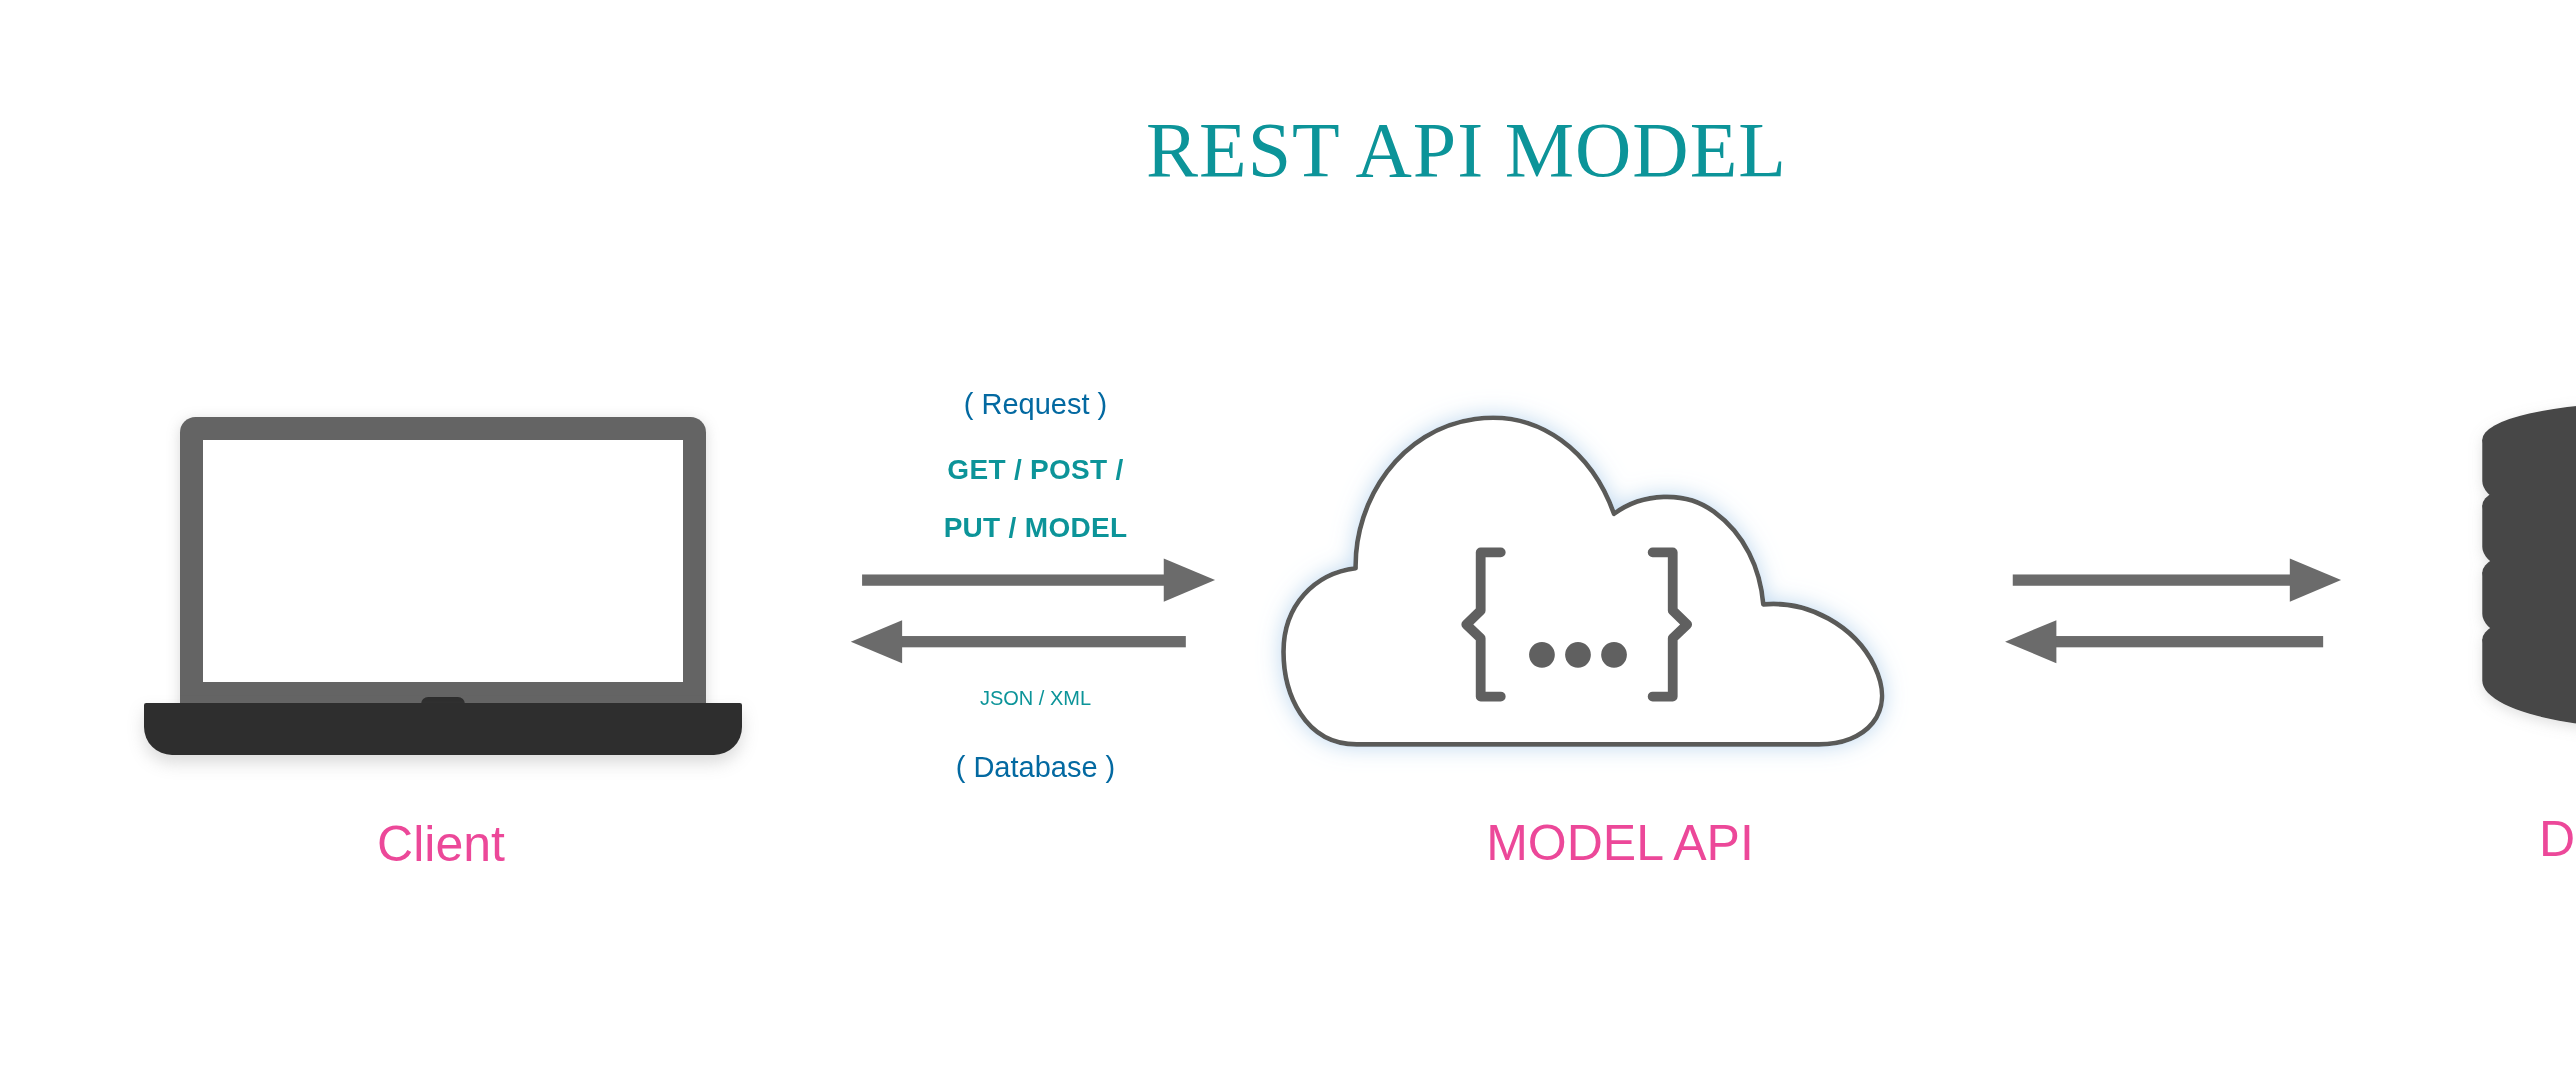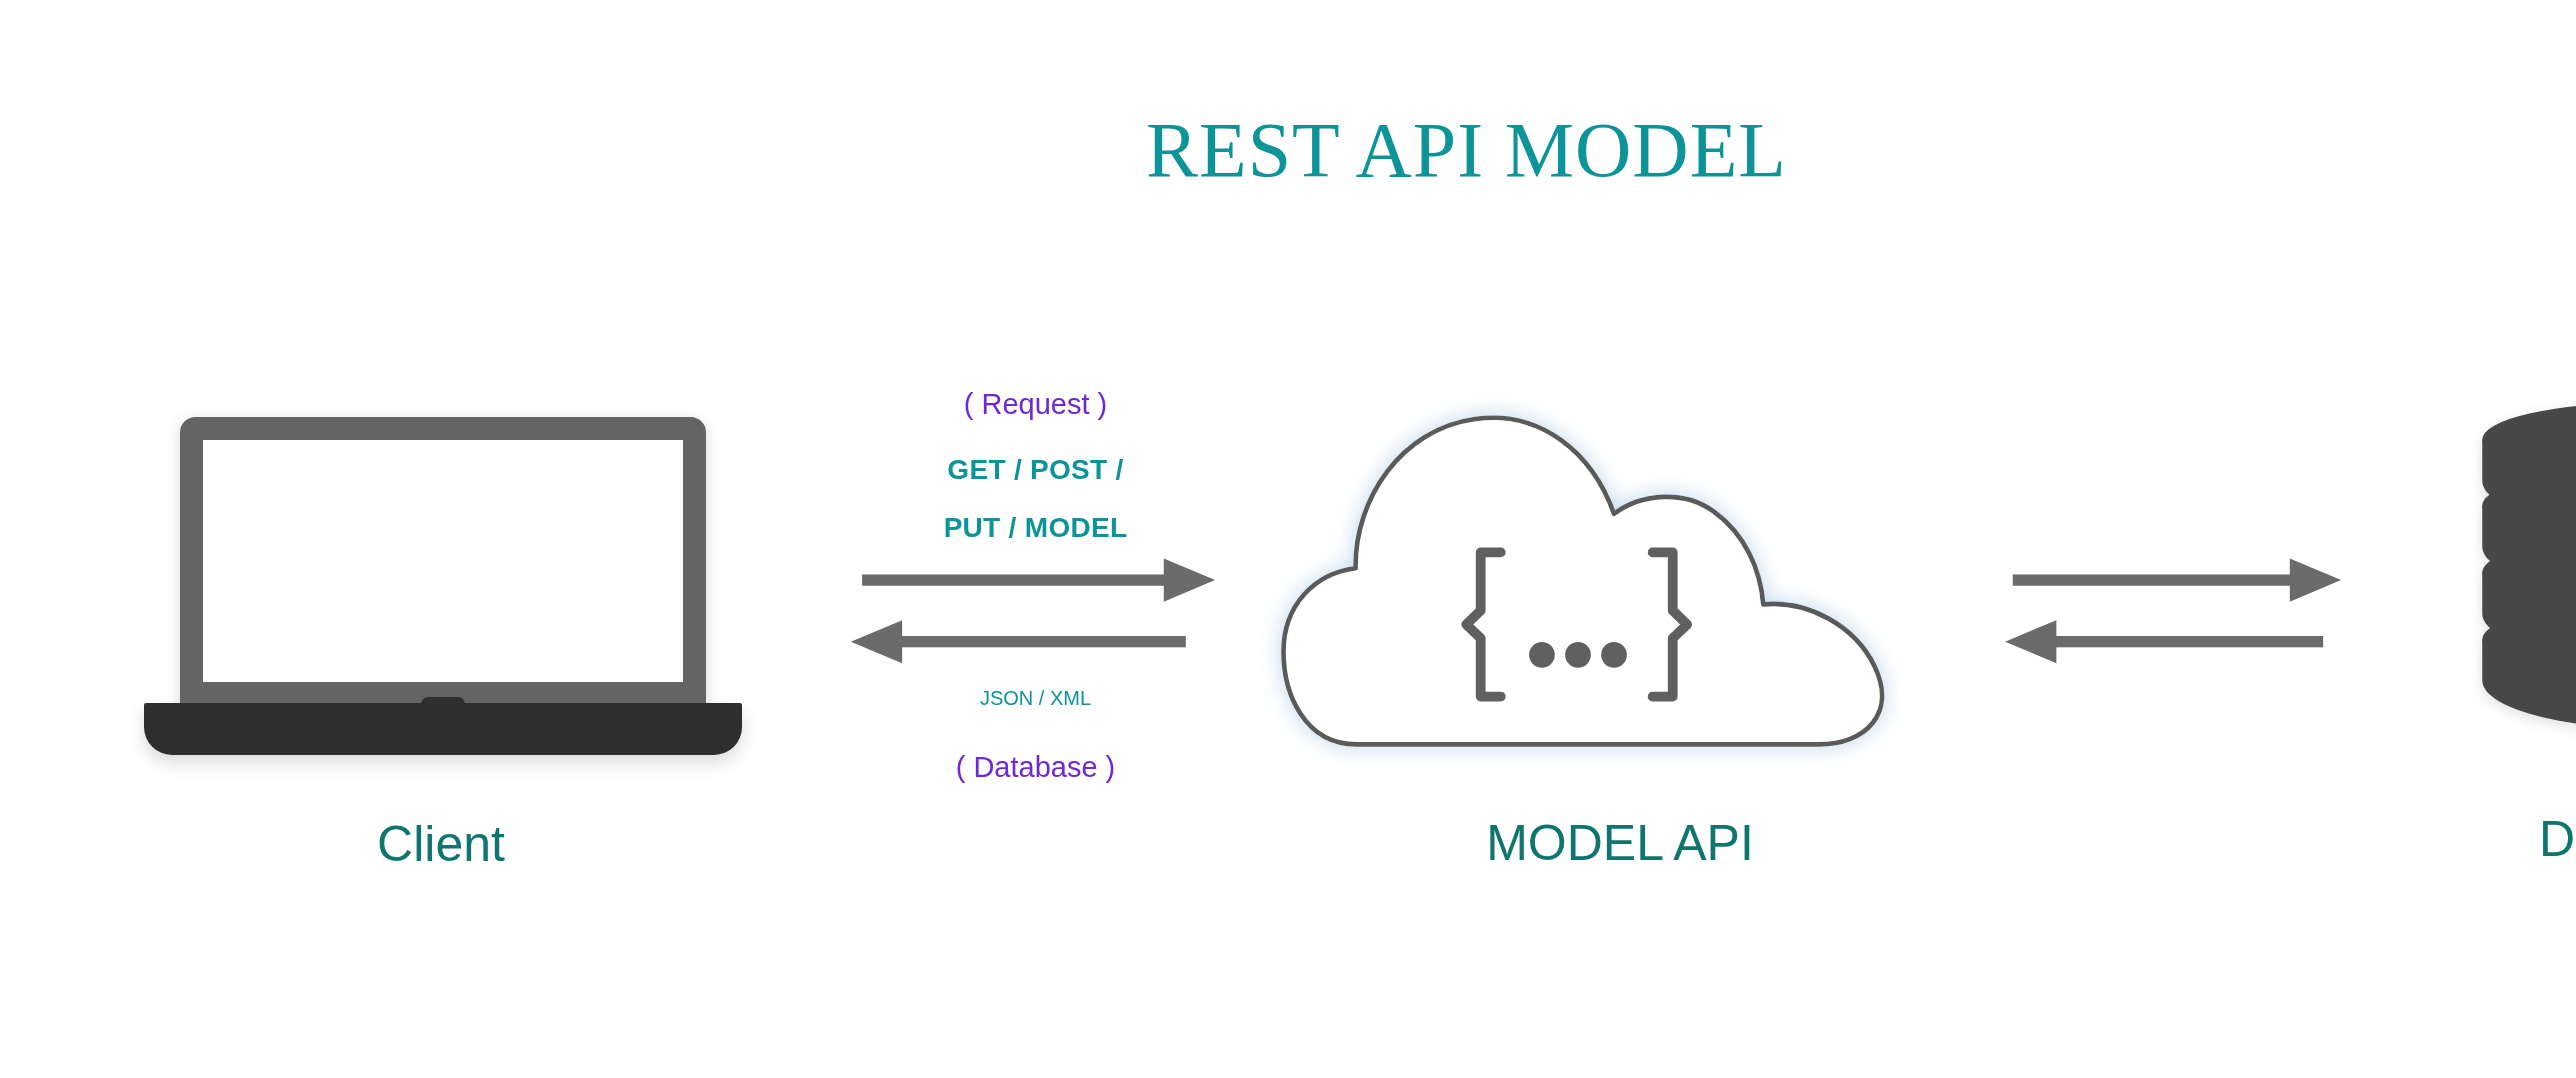--- a/index.html
+++ b/index.html
@@ -37,21 +37,21 @@
     white-space: pre;
   }
 
   
   .node-label {
     position: absolute;
     text-align: center;
     font-family: "Liberation Sans", sans-serif;
     font-size: 50px;
     line-height: 1;
-    color: #0f766e;
+    color: #ec4899;
     white-space: nowrap;
   }
   .node-label.client   { left: 124px;  top: 819px; width: 634px; }
   .node-label.api      { left: 1303px; top: 818px; width: 634px; }
   .node-label.database { left: 2329px; top: 814px; width: 634px; }
 
   
   .laptop {
     position: absolute;
     left: 144px;
@@ -107,21 +107,21 @@
   .arrows svg { display: block; overflow: visible; }
 
   
   .annot {
     position: absolute;
     text-align: center;
     white-space: nowrap;
     line-height: 1;
   }
   .annot.muted {
-    color: #6d28d9;
+    color: #0369a1;
     font-size: 29px;
     font-weight: 400;
   }
   .annot.accent {
     color: #0c9499;
     font-size: 28px;
     font-weight: bold;
     letter-spacing: 0.3px;
   }
   .annot.accent.light { font-weight: 400; font-size: 20px; letter-spacing: 0; }

